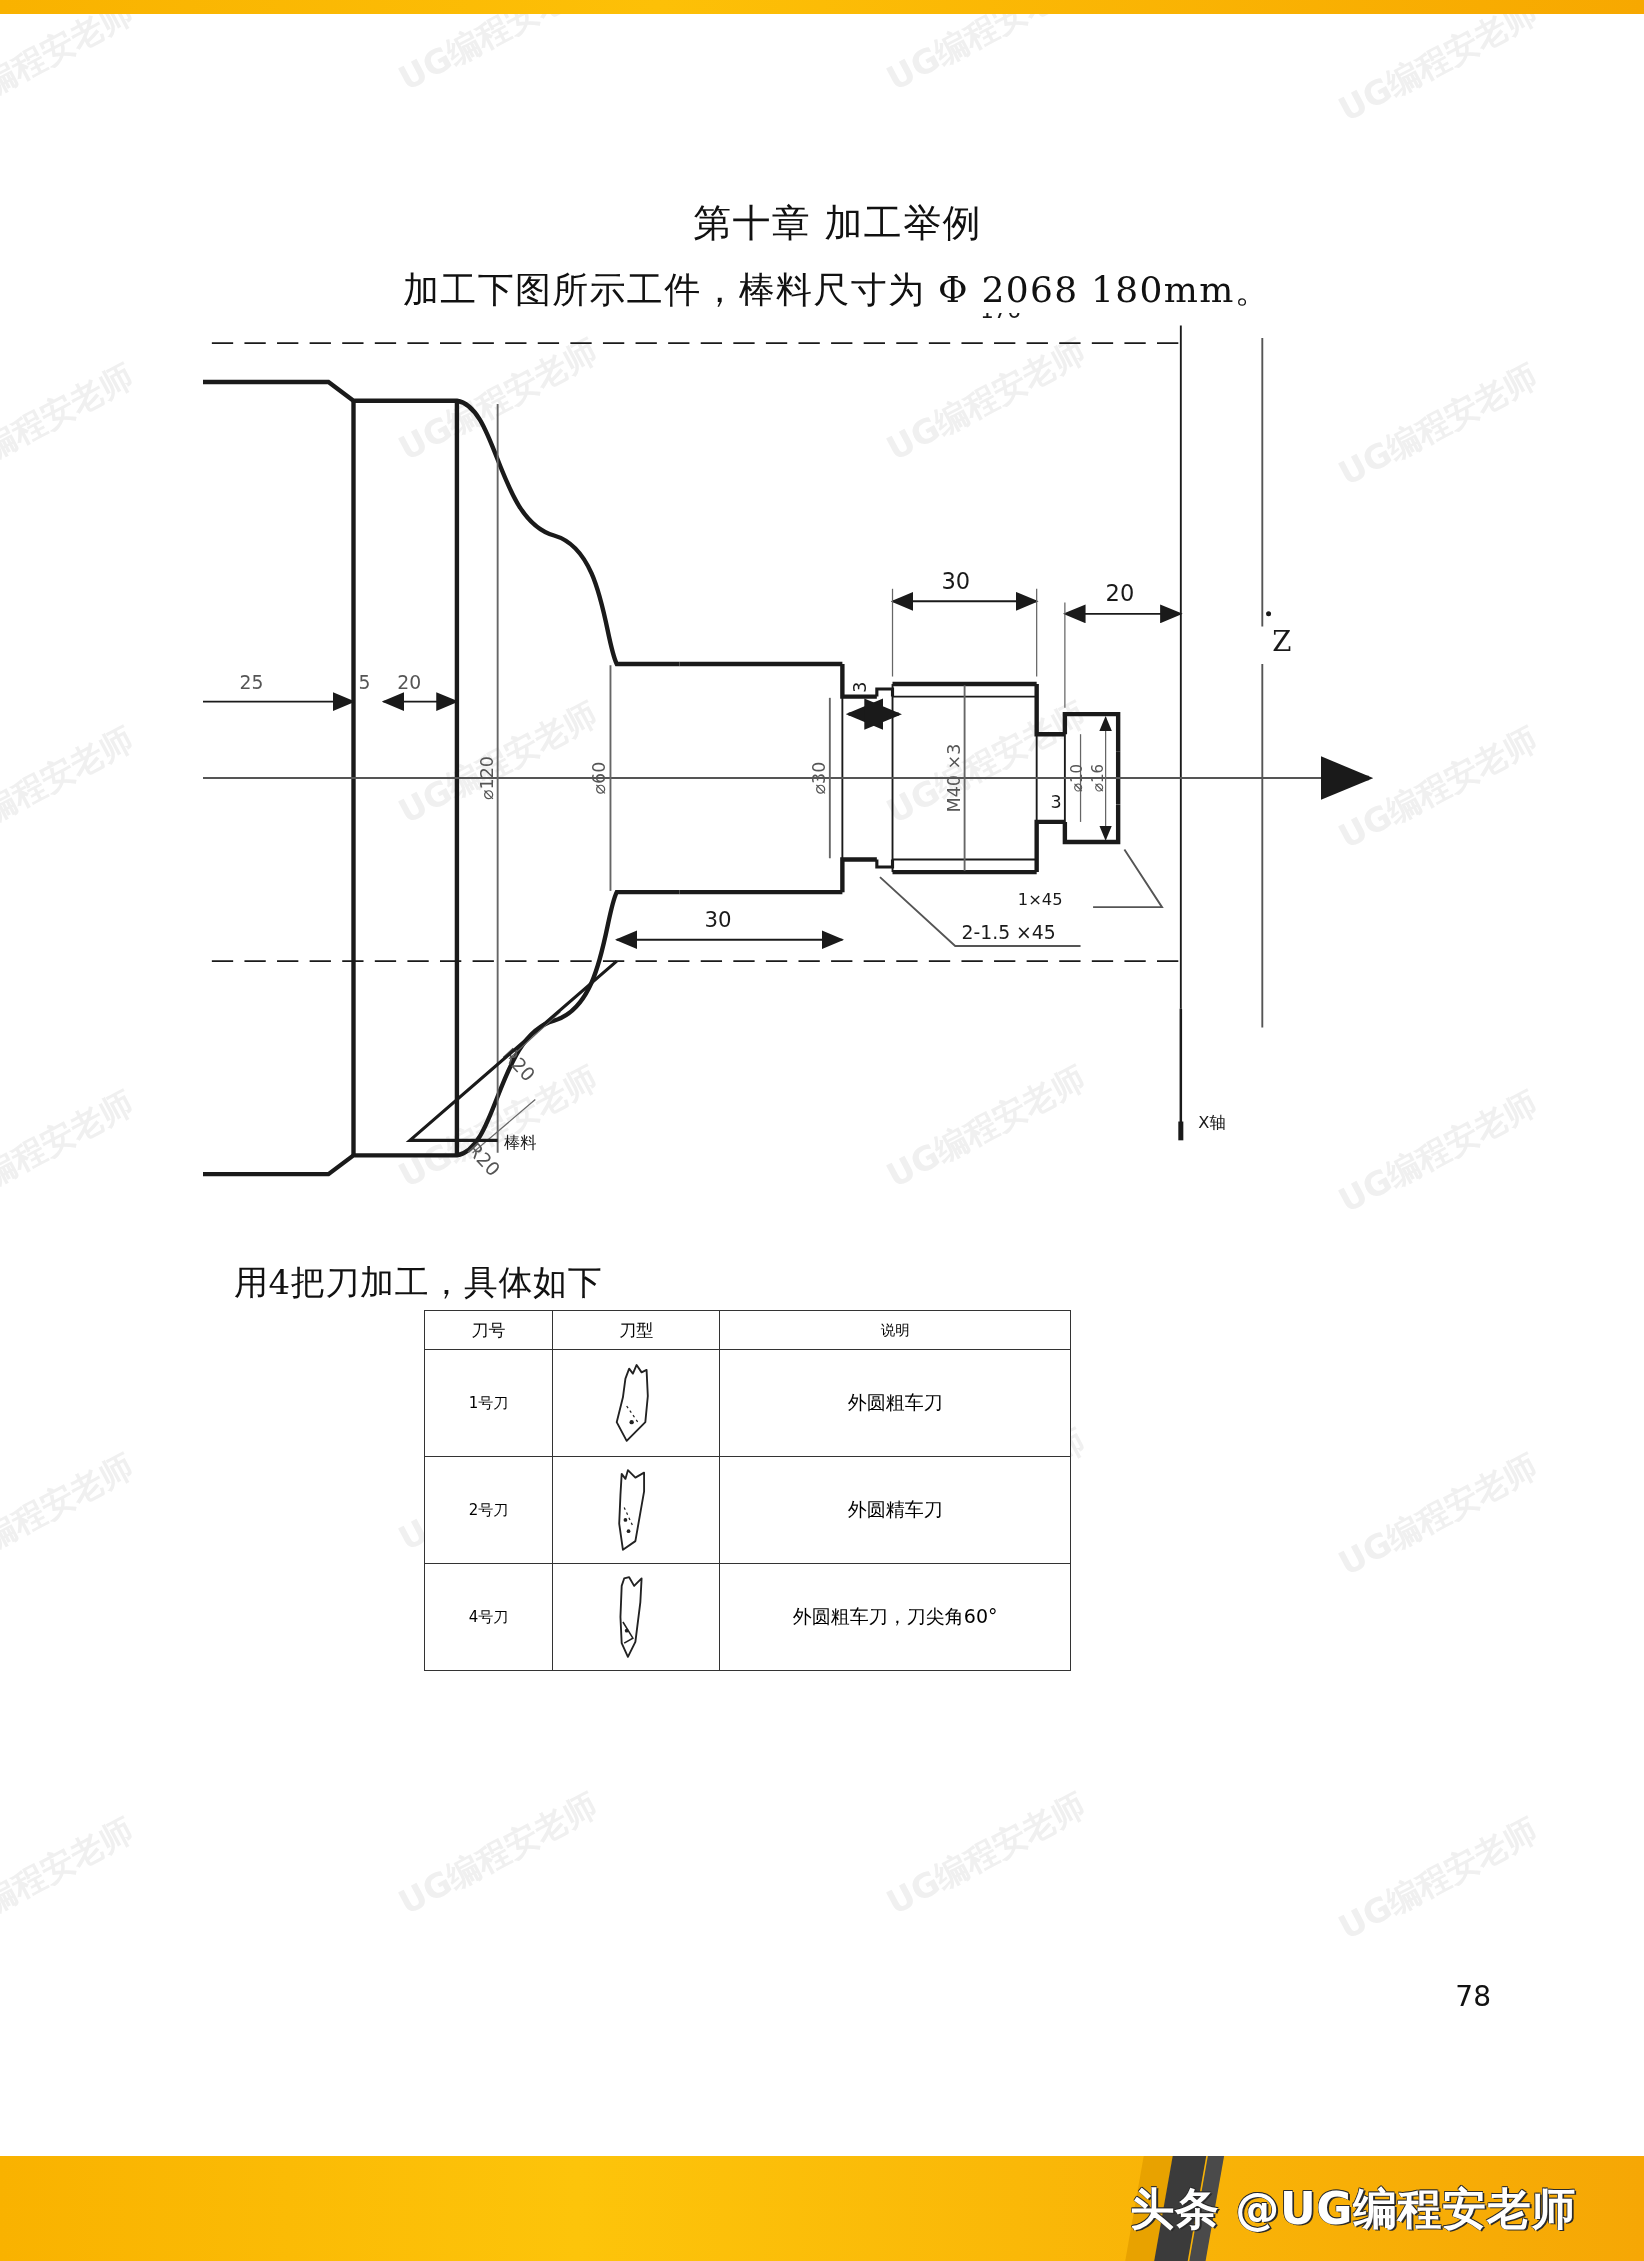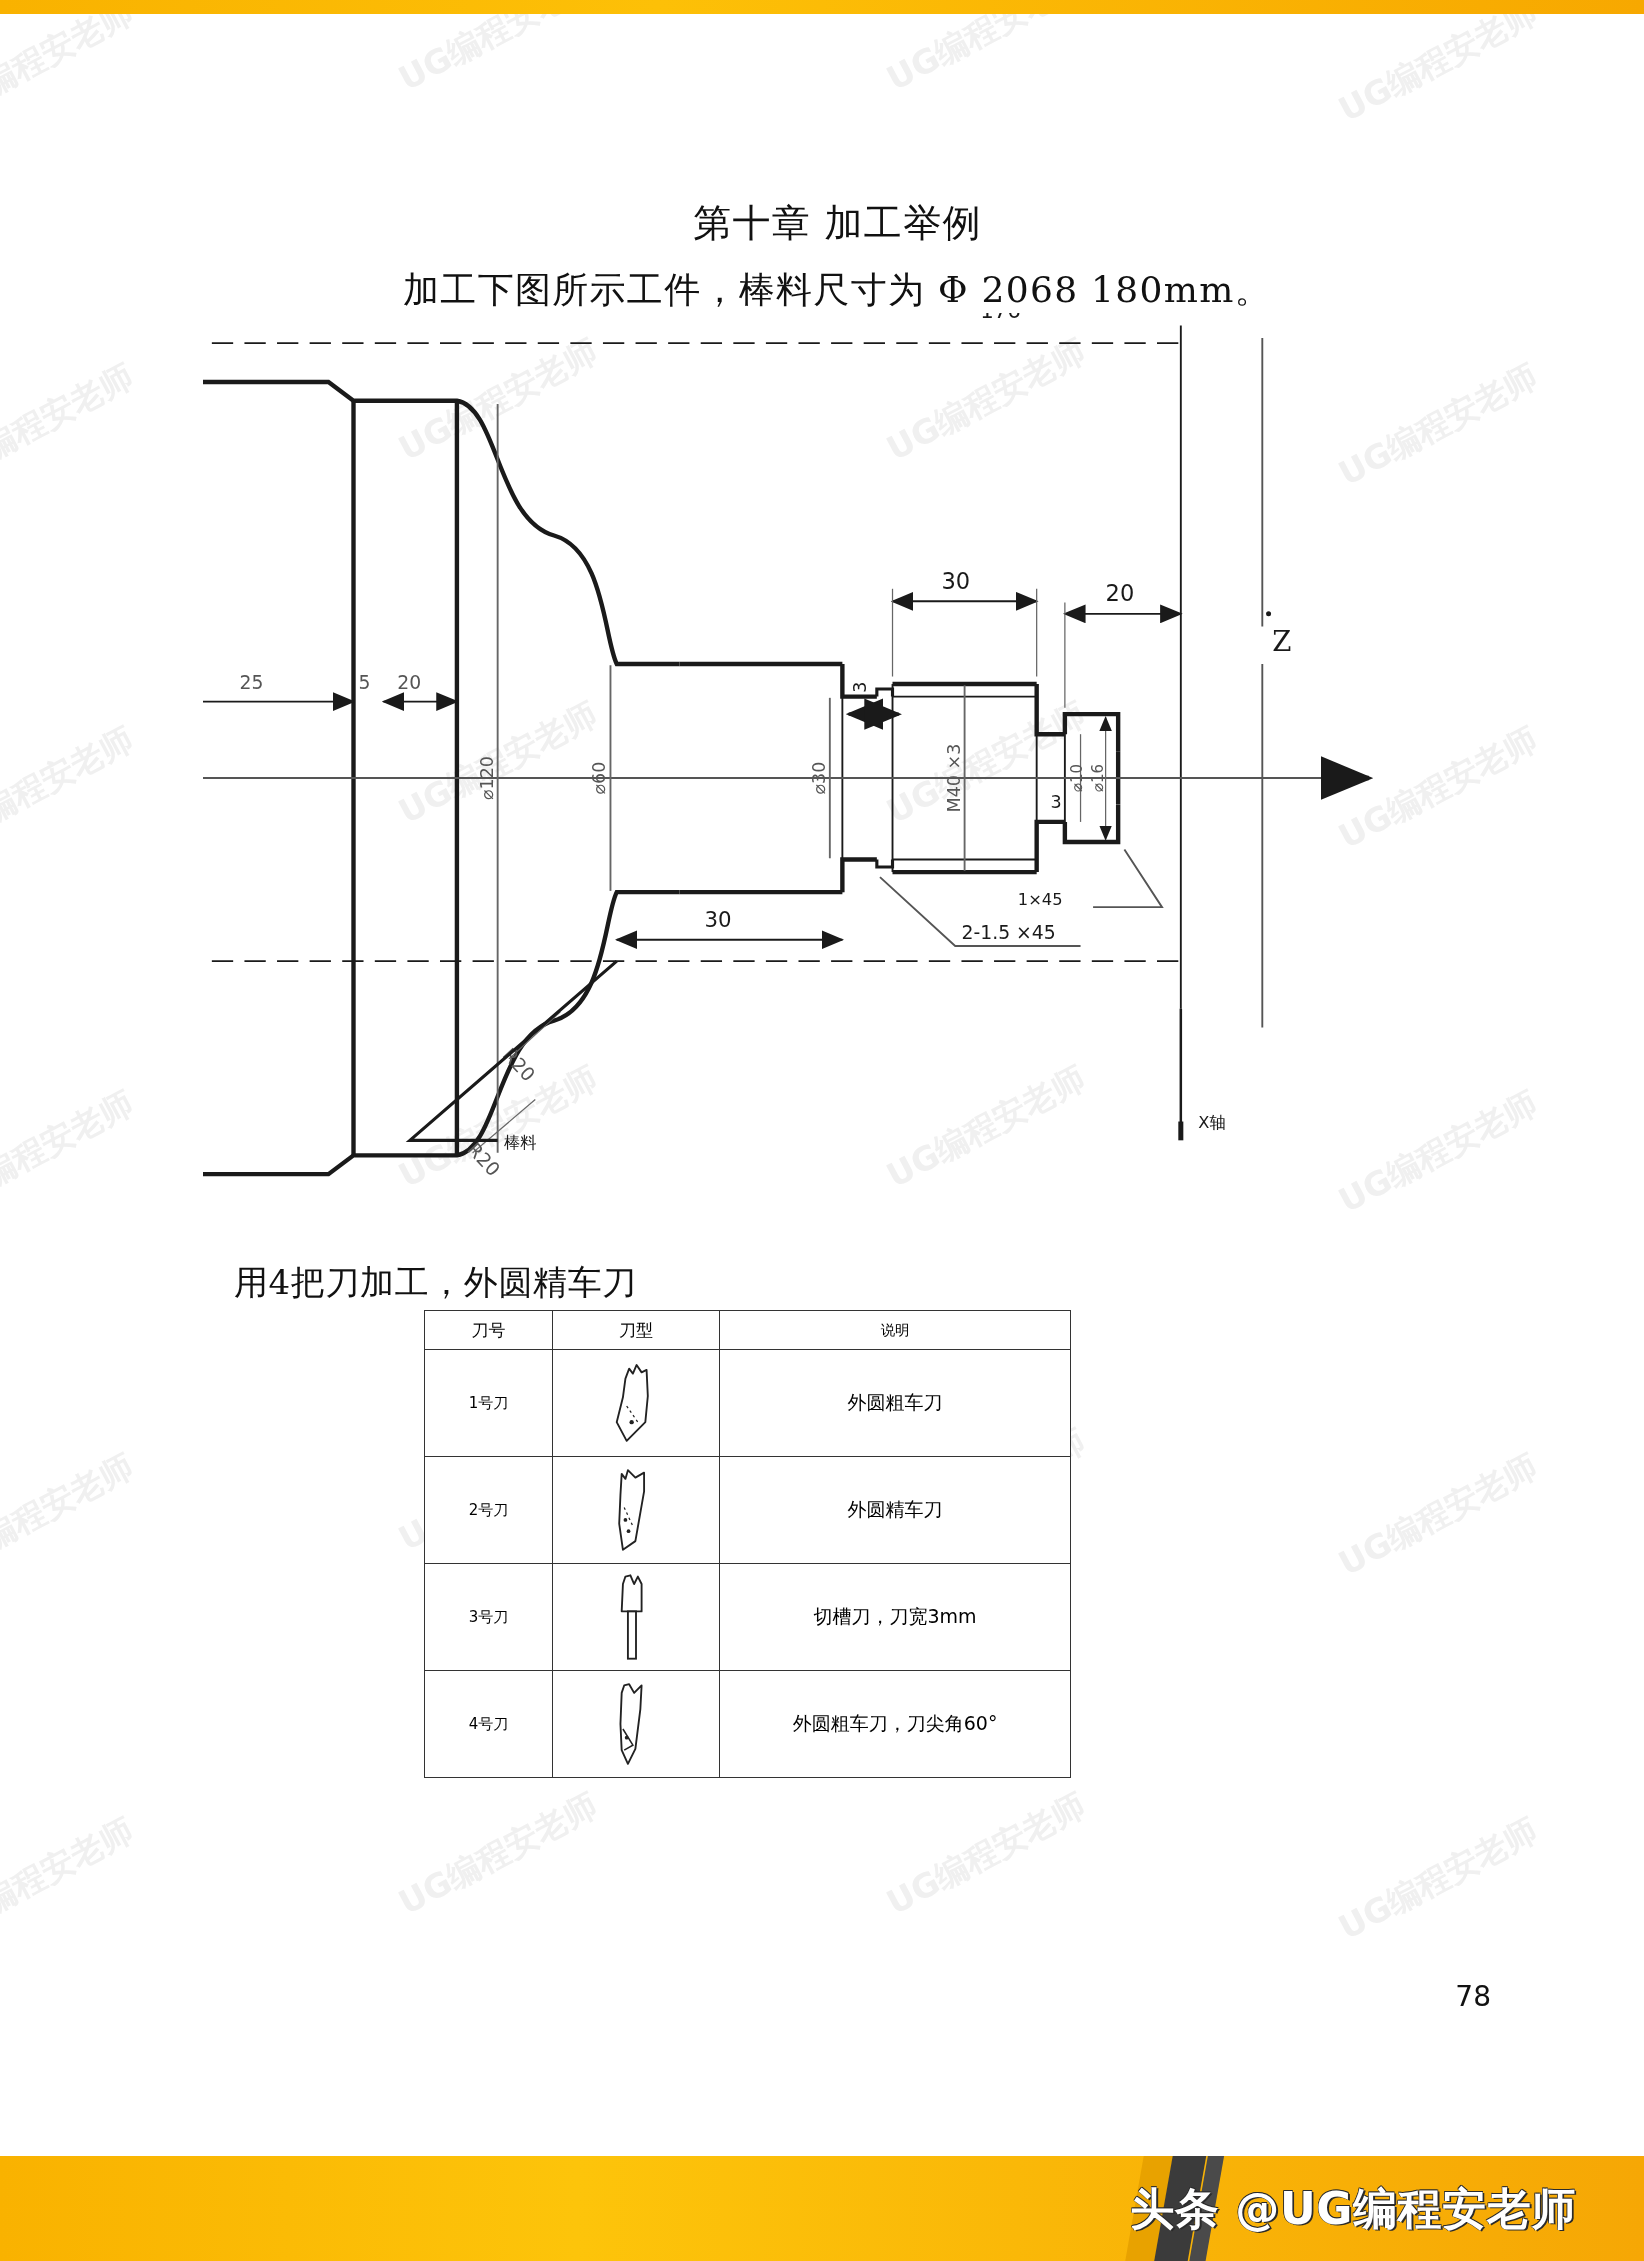--- a/index.html
+++ b/index.html
@@ -268,21 +268,21 @@
       <path d="M 660,1034 L 330,1320 L 470,1320" stroke-width="5"></path>
 
       <text x="1706" y="540" font-size="44" fill="#1a1a1a" stroke="none" font-family="DejaVu Serif, serif">Z</text>
       <circle cx="1700" cy="480" r="4" fill="#1a1a1a" stroke="none"></circle>
       <text x="1588" y="1300" font-size="26" fill="#1a1a1a" stroke="none" font-family="DejaVu Sans, sans-serif">X轴</text>
       <text x="480" y="1332" font-size="26" fill="#1a1a1a" stroke="none" font-family="DejaVu Sans, sans-serif">棒料</text>
     </g>
   </svg>
   </div>
 
-  <div class="subtitle-line">用4把刀加工，外圆精车刀</div>
+  <div class="subtitle-line">用4把刀加工，具体如下</div>
 
   <table class="tool-table">
     <thead>
       <tr>
         <th class="col-no hdr-big">刀号</th>
         <th class="col-icon hdr-big">刀型</th>
         <th class="col-desc">说明</th>
       </tr>
     </thead>
     <tbody>
@@ -303,30 +303,20 @@
           <svg width="56" height="88" viewBox="0 0 90 140">
             <path d="M32,6 L28,20 L22,12 L20,46 L18,92 L24,134 L44,120 L58,40 L58,10 L44,18 z" fill="#fff" stroke="#222" stroke-width="3" stroke-linejoin="round"></path>
             <path d="M26,66 L40,96" stroke="#222" stroke-width="2" stroke-dasharray="4 5"></path>
             <circle cx="28" cy="86" r="3" fill="#222"></circle>
             <circle cx="33" cy="104" r="3" fill="#222"></circle>
           </svg>
         </td>
         <td class="col-desc">外圆精车刀</td>
       </tr>
       <tr>
-        <td class="col-no">3号刀</td>
-        <td class="col-icon tool-icon-cell">
-          <svg width="56" height="94" viewBox="0 0 90 150">
-            <path d="M28,10 L24,22 L22,66 L54,66 L54,22 L48,10 L42,22 L36,8 z" fill="#fff" stroke="#222" stroke-width="3" stroke-linejoin="round"></path>
-            <rect x="32" y="66" width="13" height="76" fill="#fff" stroke="#222" stroke-width="3"></rect>
-          </svg>
-        </td>
-        <td class="col-desc">切槽刀，刀宽3mm</td>
-      </tr>
-      <tr>
         <td class="col-no">4号刀</td>
         <td class="col-icon tool-icon-cell">
           <svg width="56" height="88" viewBox="0 0 90 140">
             <path d="M26,8 L22,20 L20,70 L22,112 L32,134 L44,110 L52,46 L54,8 L42,20 L34,6 z" fill="#fff" stroke="#222" stroke-width="3" stroke-linejoin="round"></path>
             <path d="M24,78 L40,104 L26,112" fill="#fff" stroke="#222" stroke-width="2.5"></path>
             <circle cx="30" cy="92" r="3" fill="#222"></circle>
           </svg>
         </td>
         <td class="col-desc">外圆粗车刀，刀尖角60°</td>
       </tr>

